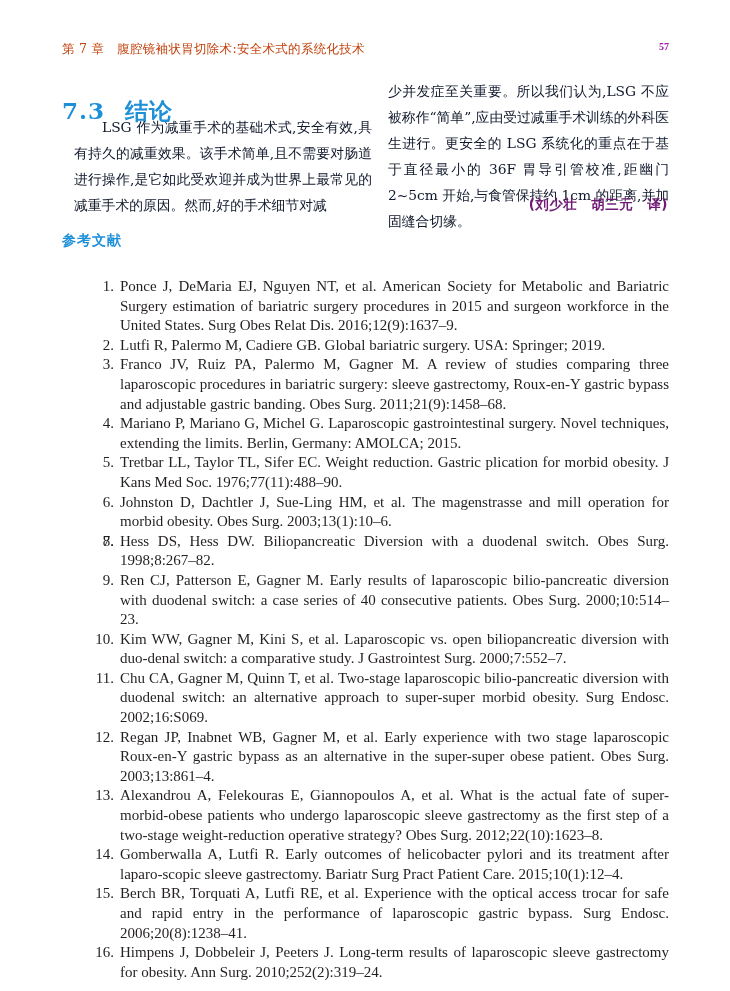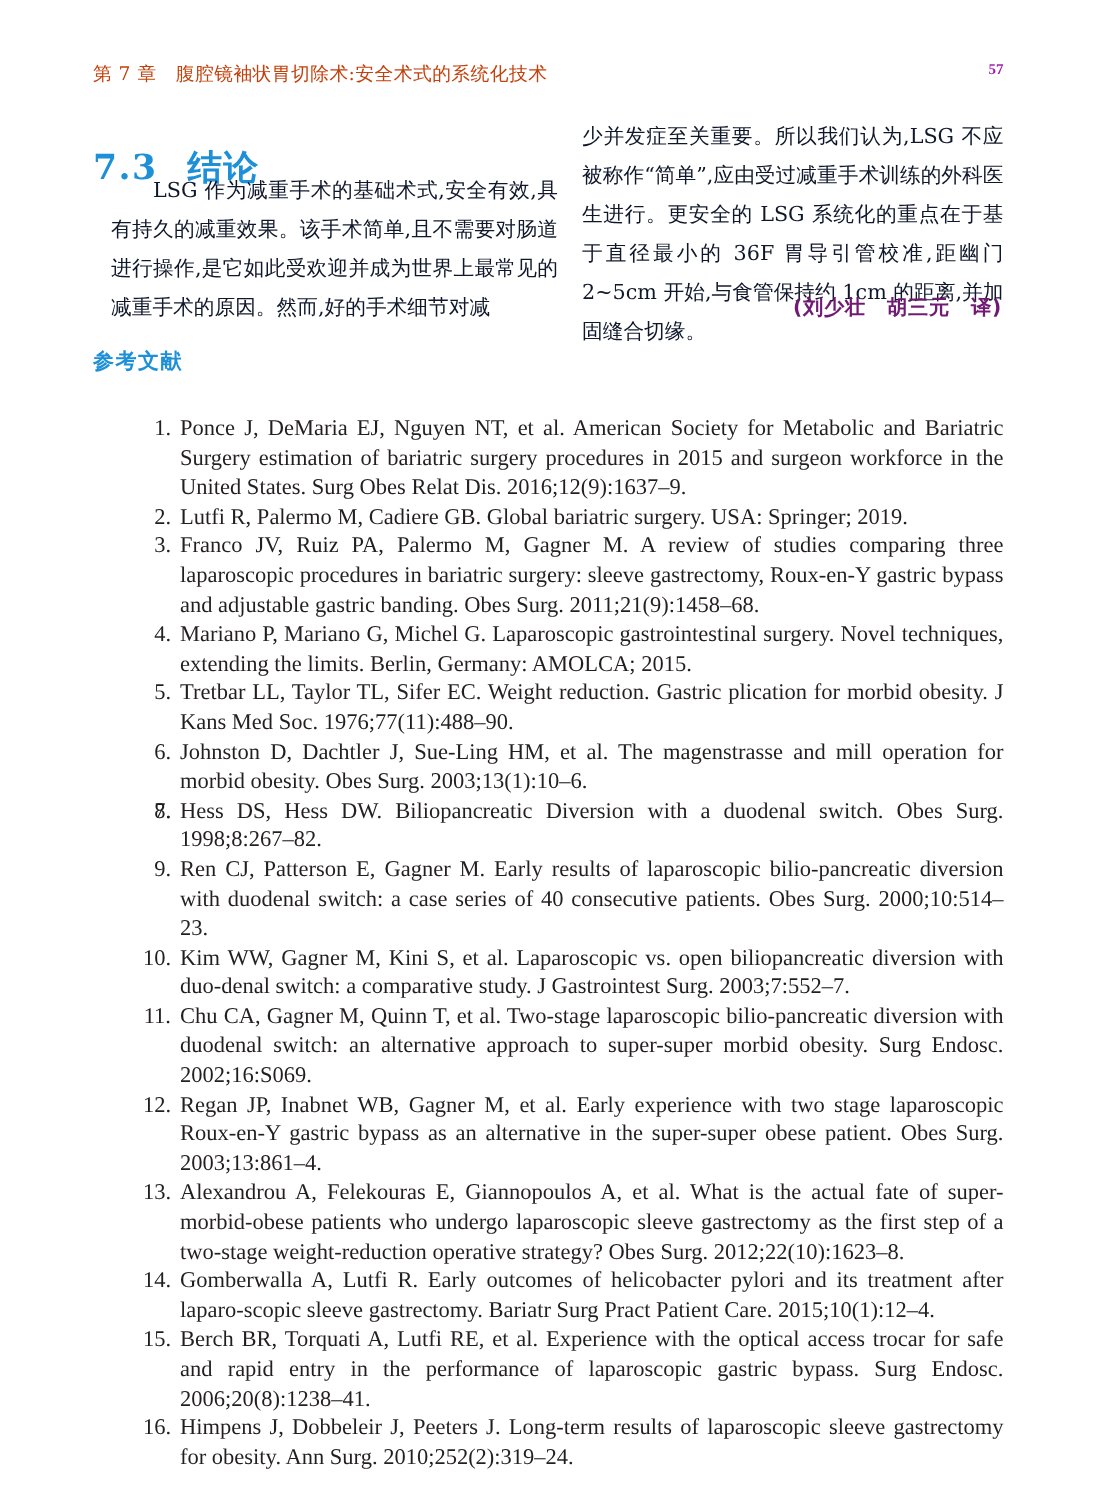--- a/index.html
+++ b/index.html
@@ -54,20 +54,20 @@
 <ol class="refs" id="refs-list">
     <li><span class="n">1.</span><span>Ponce J, DeMaria EJ, Nguyen NT, et al. American Society for Metabolic and Bariatric Surgery estimation of bariatric surgery procedures in 2015 and surgeon workforce in the United States. Surg Obes Relat Dis. 2016;12(9):1637–9.</span></li>
     <li><span class="n">2.</span><span>Lutfi R, Palermo M, Cadiere GB. Global bariatric surgery. USA: Springer; 2019.</span></li>
     <li><span class="n">3.</span><span>Franco JV, Ruiz PA, Palermo M, Gagner M. A review of studies comparing three laparoscopic procedures in bariatric surgery: sleeve gastrectomy, Roux-en-Y gastric bypass and adjustable gastric banding. Obes Surg. 2011;21(9):1458–68.</span></li>
     <li><span class="n">4.</span><span>Mariano P, Mariano G, Michel G. Laparoscopic gastrointestinal surgery. Novel techniques, extending the limits. Berlin, Germany: AMOLCA; 2015.</span></li>
     <li><span class="n">5.</span><span>Tretbar LL, Taylor TL, Sifer EC. Weight reduction. Gastric plication for morbid obesity. J Kans Med Soc. 1976;77(11):488–90.</span></li>
     <li><span class="n">6.</span><span>Johnston D, Dachtler J, Sue-Ling HM, et al. The magenstrasse and mill operation for morbid obesity. Obes Surg. 2003;13(1):10–6.</span></li>
     <li><span class="n">7.</span></li>
     <li><span class="n">8.</span><span>Hess DS, Hess DW. Biliopancreatic Diversion with a duodenal switch. Obes Surg. 1998;8:267–82.</span></li>
     <li><span class="n">9.</span><span>Ren CJ, Patterson E, Gagner M. Early results of laparoscopic bilio-pancreatic diversion with duodenal switch: a case series of 40 consecutive patients. Obes Surg. 2000;10:514–23.</span></li>
-    <li><span class="n">10.</span><span>Kim WW, Gagner M, Kini S, et al. Laparoscopic vs. open biliopancreatic diversion with duo-denal switch: a comparative study. J Gastrointest Surg. 2003;7:552–7.</span></li>
+    <li><span class="n">10.</span><span>Kim WW, Gagner M, Kini S, et al. Laparoscopic vs. open biliopancreatic diversion with duo-denal switch: a comparative study. J Gastrointest Surg. 2000;7:552–7.</span></li>
     <li><span class="n">11.</span><span>Chu CA, Gagner M, Quinn T, et al. Two-stage laparoscopic bilio-pancreatic diversion with duodenal switch: an alternative approach to super-super morbid obesity. Surg Endosc. 2002;16:S069.</span></li>
     <li><span class="n">12.</span><span>Regan JP, Inabnet WB, Gagner M, et al. Early experience with two stage laparoscopic Roux-en-Y gastric bypass as an alternative in the super-super obese patient. Obes Surg. 2003;13:861–4.</span></li>
     <li><span class="n">13.</span><span>Alexandrou A, Felekouras E, Giannopoulos A, et al. What is the actual fate of super-morbid-obese patients who undergo laparoscopic sleeve gastrectomy as the first step of a two-stage weight-reduction operative strategy? Obes Surg. 2012;22(10):1623–8.</span></li>
     <li><span class="n">14.</span><span>Gomberwalla A, Lutfi R. Early outcomes of helicobacter pylori and its treatment after laparo-scopic sleeve gastrectomy. Bariatr Surg Pract Patient Care. 2015;10(1):12–4.</span></li>
     <li><span class="n">15.</span><span>Berch BR, Torquati A, Lutfi RE, et al. Experience with the optical access trocar for safe and rapid entry in the performance of laparoscopic gastric bypass. Surg Endosc. 2006;20(8):1238–41.</span></li>
     <li><span class="n">16.</span><span>Himpens J, Dobbeleir J, Peeters J. Long-term results of laparoscopic sleeve gastrectomy for obesity. Ann Surg. 2010;252(2):319–24.</span></li>
   </ol>
 
 </body></html>

